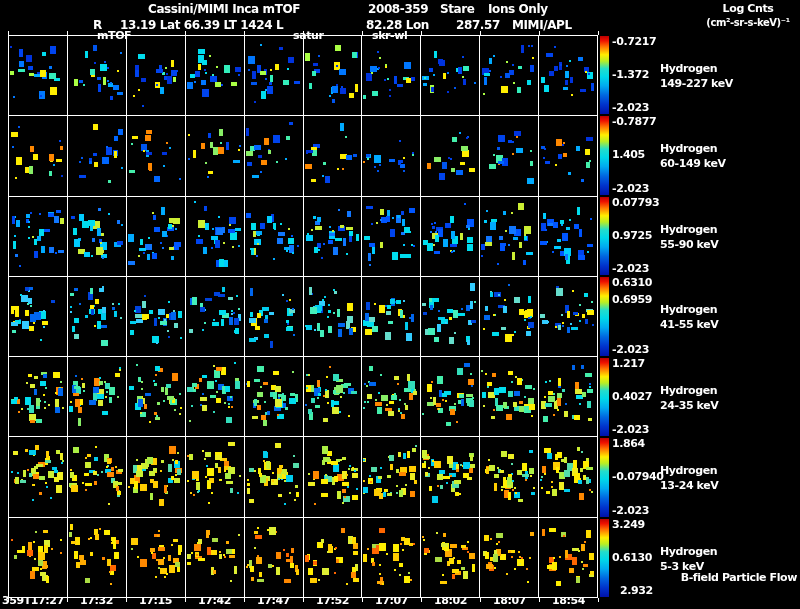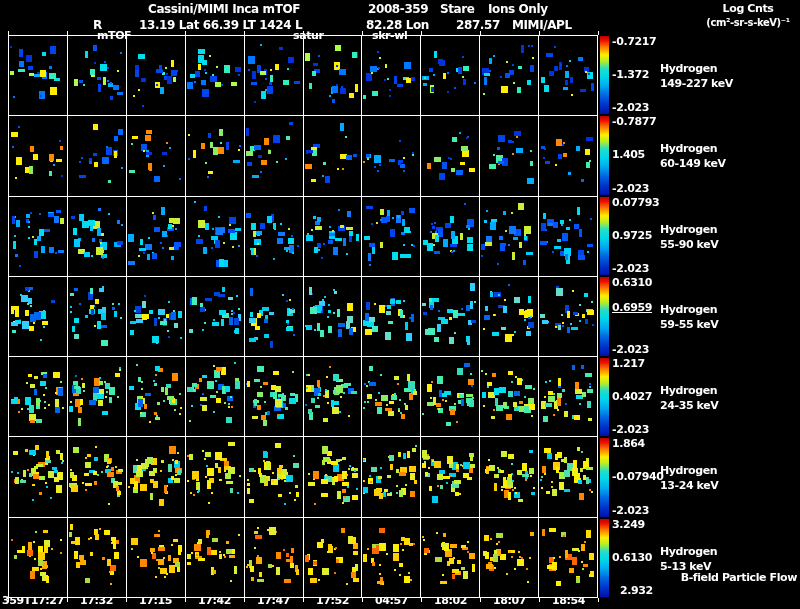--- a/index.html
+++ b/index.html
@@ -8,21 +8,21 @@
   .wtxt{color:#fff;font-weight:bold;white-space:nowrap;letter-spacing:-0.4px;}
   .t12{font-size:12px;line-height:13px;}
   .t11{font-size:11px;line-height:12px;}
   .t10{font-size:10px;line-height:11px;}
   
   #h1a{left:148px;top:3px;} #h1b{left:368px;top:3px;} #h1c{left:440px;top:3px;} #h1d{left:488px;top:3px;}
   
   #cbt{left:698px;top:3px;width:100px;text-align:center;}
   #cbt2{left:698px;top:17px;width:100px;text-align:center;}
   
-  #e0{left:93px;top:19px;} #e1{left:139px;top:19px;} #e2{left:366px;top:19px;}
+  #e0{left:93px;top:19px;} #e1{left:120px;top:19px;} #e2{left:366px;top:19px;}
   #e3{left:456px;top:19px;} #e4{left:512px;top:19px;}
   
   .ovl{top:30px;z-index:5;}
   #ov0{left:97px;} #ov1{left:293px;} #ov2{left:372px;}
   
   #grid{left:8px;top:35px;width:590px;height:563px;background:#fff;display:grid;
     grid-template-columns:repeat(10,1fr);grid-template-rows:repeat(7,1fr);gap:1px;
     border:1px solid #fff;box-sizing:border-box;z-index:1;}
   .panel{background:#000;position:relative;overflow:hidden;}
   .dot{position:absolute;}
@@ -2301,42 +2301,42 @@
     <div class="bandlbl wtxt t11" style="top: 143px;">Hydrogen</div>
     <div class="bandlbl wtxt t11" style="top: 158px;">60-149 keV</div>
     <div class="cbar" style="top: 197px; height: 78px; background: linear-gradient(rgb(187, 0, 0) 0%, rgb(238, 17, 0) 6%, rgb(255, 119, 0) 14%, rgb(255, 238, 0) 24%, rgb(187, 238, 34) 32%, rgb(34, 221, 204) 42%, rgb(0, 216, 232) 52%, rgb(0, 170, 240) 64%, rgb(0, 102, 224) 76%, rgb(0, 51, 204) 88%, rgb(0, 17, 170) 100%);"></div>
     <div class="sclbl wtxt t11" style="top: 197px;">0.07793</div>
     <div class="sclbl wtxt t11" style="top: 230px;">0.9725</div>
     <div class="sclbl wtxt t11" style="top: 263px; left: 612px;">-2.023</div>
     <div class="bandlbl wtxt t11" style="top: 224px;">Hydrogen</div>
     <div class="bandlbl wtxt t11" style="top: 239px;">55-90 keV</div>
     <div class="cbar" style="top: 277px; height: 79px; background: linear-gradient(rgb(187, 0, 0) 0%, rgb(238, 17, 0) 6%, rgb(255, 119, 0) 14%, rgb(255, 238, 0) 24%, rgb(187, 238, 34) 32%, rgb(34, 221, 204) 42%, rgb(0, 216, 232) 52%, rgb(0, 170, 240) 64%, rgb(0, 102, 224) 76%, rgb(0, 51, 204) 88%, rgb(0, 17, 170) 100%);"></div>
     <div class="sclbl wtxt t11" style="top: 277px;">0.6310</div>
-    <div class="sclbl wtxt t11" style="top: 302px; text-decoration: underline;">0.6959</div>
+    <div class="sclbl wtxt t11" style="top: 294px;">0.6959</div>
     <div class="sclbl wtxt t11" style="top: 344px; left: 612px;">-2.023</div>
     <div class="bandlbl wtxt t11" style="top: 304px;">Hydrogen</div>
-    <div class="bandlbl wtxt t11" style="top: 319px;">59-55 keV</div>
+    <div class="bandlbl wtxt t11" style="top: 319px;">41-55 keV</div>
     <div class="cbar" style="top: 358px; height: 78px; background: linear-gradient(rgb(187, 0, 0) 0%, rgb(238, 17, 0) 6%, rgb(255, 119, 0) 14%, rgb(255, 238, 0) 24%, rgb(187, 238, 34) 32%, rgb(34, 221, 204) 42%, rgb(0, 216, 232) 52%, rgb(0, 170, 240) 64%, rgb(0, 102, 224) 76%, rgb(0, 51, 204) 88%, rgb(0, 17, 170) 100%);"></div>
     <div class="sclbl wtxt t11" style="top: 358px;">1.217</div>
     <div class="sclbl wtxt t11" style="top: 391px;">0.4027</div>
     <div class="sclbl wtxt t11" style="top: 424px; left: 612px;">-2.023</div>
     <div class="bandlbl wtxt t11" style="top: 385px;">Hydrogen</div>
     <div class="bandlbl wtxt t11" style="top: 400px;">24-35 keV</div>
     <div class="cbar" style="top: 438px; height: 79px; background: linear-gradient(rgb(187, 0, 0) 0%, rgb(238, 17, 0) 6%, rgb(255, 119, 0) 14%, rgb(255, 238, 0) 24%, rgb(187, 238, 34) 32%, rgb(34, 221, 204) 42%, rgb(0, 216, 232) 52%, rgb(0, 170, 240) 64%, rgb(0, 102, 224) 76%, rgb(0, 51, 204) 88%, rgb(0, 17, 170) 100%);"></div>
     <div class="sclbl wtxt t11" style="top: 438px;">1.864</div>
     <div class="sclbl wtxt t11" style="top: 471px;">-0.07940</div>
     <div class="sclbl wtxt t11" style="top: 505px; left: 612px;">-2.023</div>
     <div class="bandlbl wtxt t11" style="top: 465px;">Hydrogen</div>
     <div class="bandlbl wtxt t11" style="top: 480px;">13-24 keV</div>
     <div class="cbar" style="top: 519px; height: 78px; background: linear-gradient(rgb(187, 0, 0) 0%, rgb(238, 17, 0) 6%, rgb(255, 119, 0) 14%, rgb(255, 238, 0) 24%, rgb(187, 238, 34) 32%, rgb(34, 221, 204) 42%, rgb(0, 216, 232) 52%, rgb(0, 170, 240) 64%, rgb(0, 102, 224) 76%, rgb(0, 51, 204) 88%, rgb(0, 17, 170) 100%);"></div>
     <div class="sclbl wtxt t11" style="top: 519px;">3.249</div>
     <div class="sclbl wtxt t11" style="top: 552px;">0.6130</div>
     <div class="sclbl wtxt t11" style="top: 585px; left: 620px;">2.932</div>
     <div class="bandlbl wtxt t11" style="top: 546px;">Hydrogen</div>
-    <div class="bandlbl wtxt t11" style="top: 561px;">5-13 keV</div>
+    <div class="bandlbl wtxt t11" style="top: 561px;">5-3 keV</div>
     <div class="tick" style="left: 8px; top: 31px;"></div>
     <div class="tick" style="left: 8px; top: 598px;"></div>
     <div class="tick" style="left: 67px; top: 31px;"></div>
     <div class="tick" style="left: 67px; top: 598px;"></div>
     <div class="tick" style="left: 126px; top: 31px;"></div>
     <div class="tick" style="left: 126px; top: 598px;"></div>
     <div class="tick" style="left: 185px; top: 31px;"></div>
     <div class="tick" style="left: 185px; top: 598px;"></div>
     <div class="tick" style="left: 244px; top: 31px;"></div>
     <div class="tick" style="left: 244px; top: 598px;"></div>
@@ -2351,19 +2351,19 @@
     <div class="tick" style="left: 539px; top: 31px;"></div>
     <div class="tick" style="left: 539px; top: 598px;"></div>
     <div class="tick" style="left: 598px; top: 31px;"></div>
     <div class="tick" style="left: 598px; top: 598px;"></div>
     <div class="xlbl wtxt t11" style="left: 2px;">359T17:27</div>
     <div class="xlbl wtxt t11" style="left: 96.5px; transform: translateX(-50%);">17:32</div>
     <div class="xlbl wtxt t11" style="left: 155.5px; transform: translateX(-50%);">17:15</div>
     <div class="xlbl wtxt t11" style="left: 214.5px; transform: translateX(-50%);">17:42</div>
     <div class="xlbl wtxt t11" style="left: 273.5px; transform: translateX(-50%);">17:47</div>
     <div class="xlbl wtxt t11" style="left: 332.5px; transform: translateX(-50%);">17:52</div>
-    <div class="xlbl wtxt t11" style="left: 391.5px; transform: translateX(-50%);">04:57</div>
+    <div class="xlbl wtxt t11" style="left: 391.5px; transform: translateX(-50%);">17:07</div>
     <div class="xlbl wtxt t11" style="left: 450.5px; transform: translateX(-50%);">18:02</div>
     <div class="xlbl wtxt t11" style="left: 509.5px; transform: translateX(-50%);">18:07</div>
     <div class="xlbl wtxt t11" style="left: 568.5px; transform: translateX(-50%);">18:54</div>
   </div>
 
 <div class="abs wtxt t11" id="bfield">B-field Particle Flow</div>
 
 </body></html>

